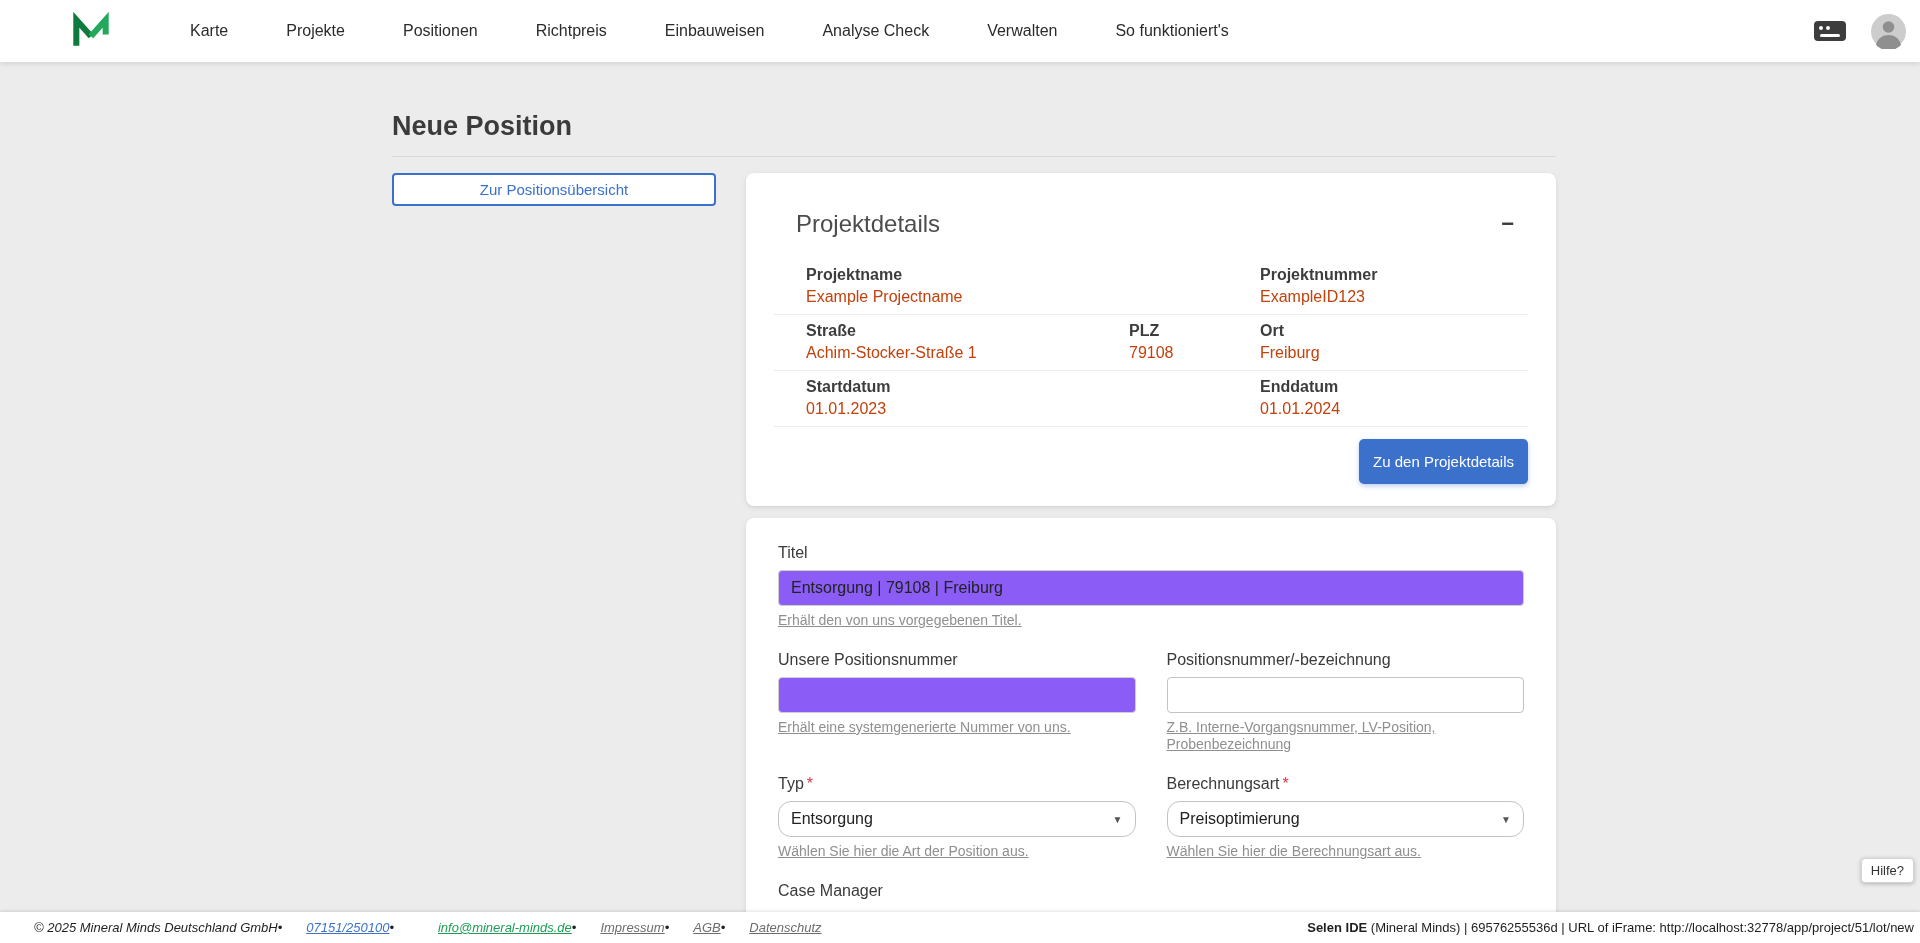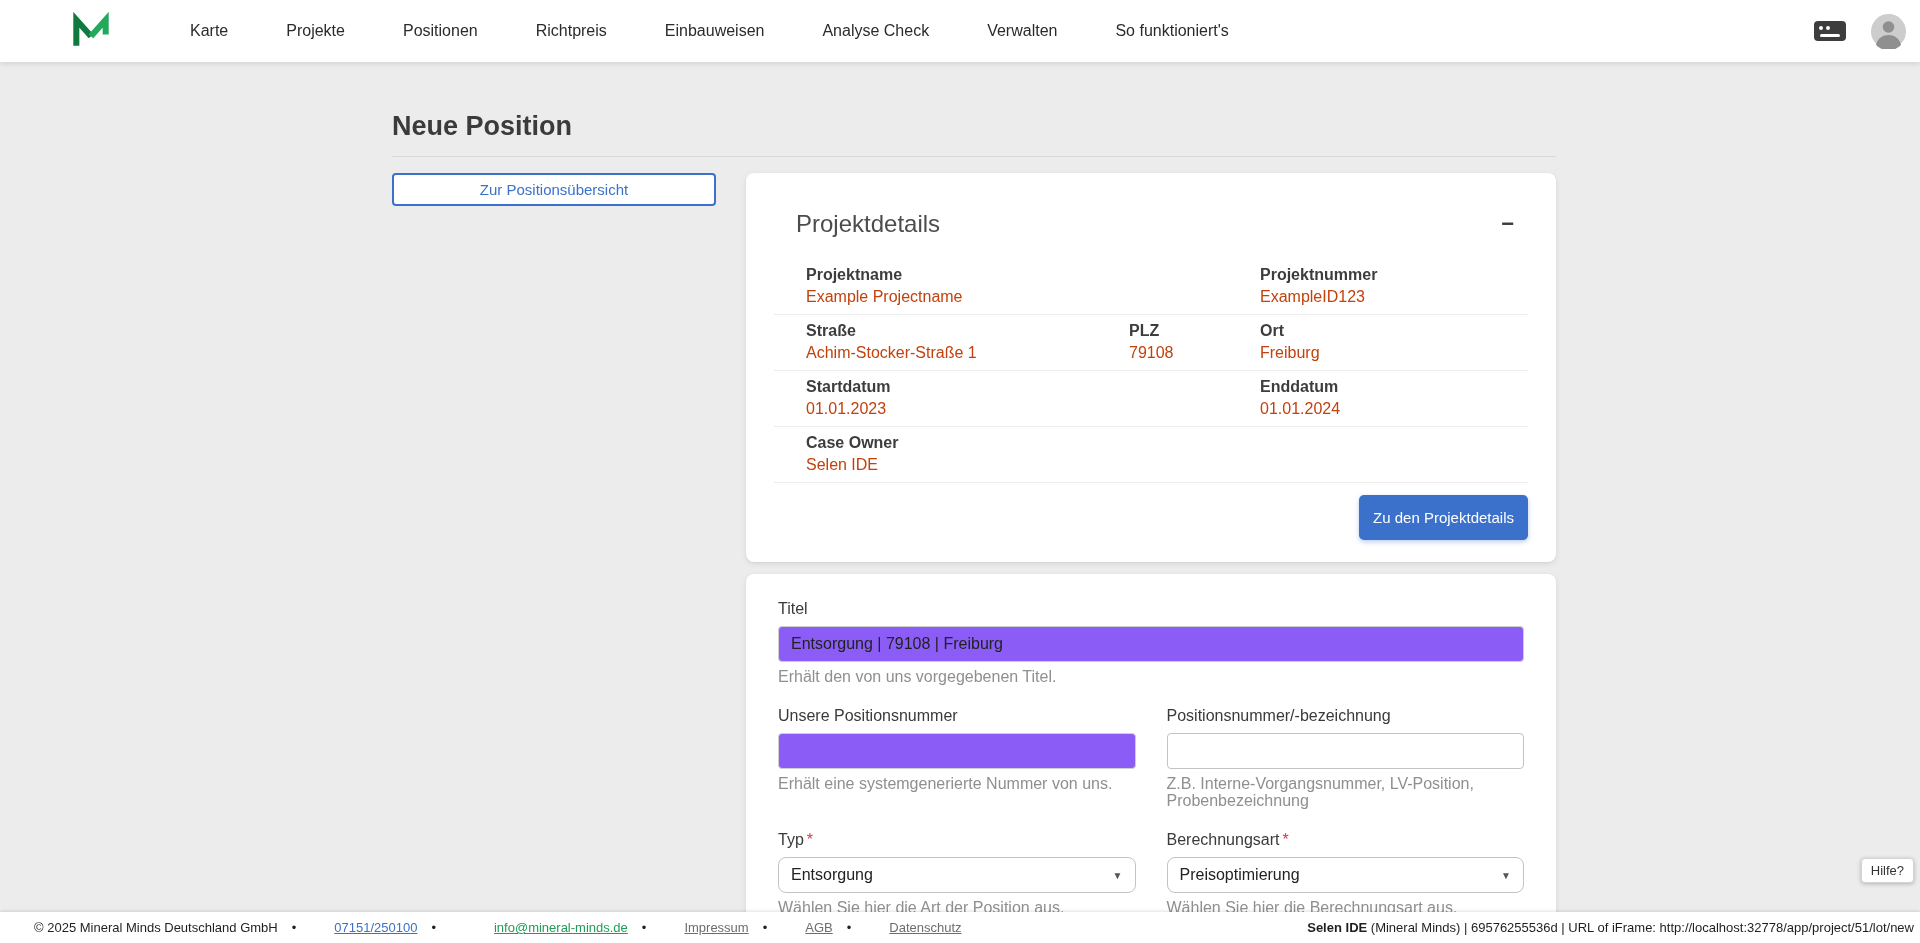--- a/index.html
+++ b/index.html
@@ -67,45 +67,45 @@
   }
 
   
   .form-card { margin-top: 12px; padding: 26px 32px 60px; }
   .form-group label { display: block; font-size: 16px; font-weight: 500; color: #3a3a3a; margin-bottom: 8px; line-height: 18px; }
   .form-group input {
     width: 100%; height: 36px; border: 1px solid #c3c3c3; border-radius: 4px;
     padding: 0 12px; font-size: 16px; font-family: inherit; color: #222; background: #fff;
   }
   .form-group input:disabled { background: #8b5cf6; border-color: #cfcfcf; color: #222; }
-  .helper { margin-top: 6px; font-size: 16px; color: #8f8f8f; line-height: 17px; }
+  .helper { margin-top: 6px; font-size: 14px; color: #8f8f8f; line-height: 17px; text-decoration: underline; }
   .form-row { display: grid; grid-template-columns: 1fr 1fr; column-gap: 31px; margin-top: 22px; }
   .mt { margin-top: 22px; }
   .select {
-    height: 36px; border: 1px solid #c3c3c3; border-radius: 8px; background: #fff;
+    height: 36px; border: 1px solid #c3c3c3; border-radius: 13px; background: #fff;
     display: flex; align-items: center; justify-content: space-between;
     padding: 0 12px; font-size: 16px; color: #222; cursor: pointer;
   }
   .caret { font-size: 10px; color: #555; }
   .req { color: var(--required, #dc3545); margin-left: 3px; }
 
   
   .help-btn {
     position: fixed; right: 6px; bottom: 60px; z-index: 30;
     background: #fff; border: 1px solid #d4d4d4; border-radius: 4px;
     padding: 4px 9px; font-size: 13px; color: #333; font-family: inherit;
     box-shadow: 0 1px 4px rgba(0,0,0,.25); cursor: pointer;
   }
   footer {
     position: fixed; bottom: 0; left: 0; width: 100%; height: 31px; z-index: 25;
     background: #fff; box-shadow: 0 -1px 3px rgba(0,0,0,.12);
     display: flex; align-items: center; justify-content: space-between;
     padding: 0 6px 0 34px; font-size: 13px; color: #1f1f1f;
   }
-  .footer-left { display: flex; align-items: center; gap: 14px; white-space: nowrap; }
+  .footer-left { display: flex; align-items: center; gap: 0; white-space: nowrap; font-style: italic; }
   .sep { color: #1f1f1f; }
   .flink { text-decoration: underline; cursor: pointer; }
   .flink.blue { color: var(--primary, #3b71ca); }
   .flink.green { color: var(--link-green, #1f9d55); padding-left: 20px; }
   .flink.gray { color: #6d6d6d; }
   .footer-right { white-space: nowrap; }
   .footer-right b { font-weight: 700; }
 </style>
 </head>
 <body>
@@ -191,26 +191,20 @@
             <div class="drow">
               <div class="span2">
                 <div class="flabel">Startdatum</div>
                 <div class="fvalue">01.01.2023</div>
               </div>
               <div class="col3">
                 <div class="flabel">Enddatum</div>
                 <div class="fvalue">01.01.2024</div>
               </div>
             </div>
-            <div class="drow">
-              <div class="span3">
-                <div class="flabel">Case Owner</div>
-                <div class="fvalue">Selen IDE</div>
-              </div>
-            </div>
           </div>
           <div class="card-actions">
             <button class="primary-btn">Zu den Projektdetails</button>
           </div>
         </section>
 
         <section class="card form-card">
           <div class="form-group">
             <label>Titel</label>
             <input disabled="" value="Entsorgung | 79108 | Freiburg" style="">

